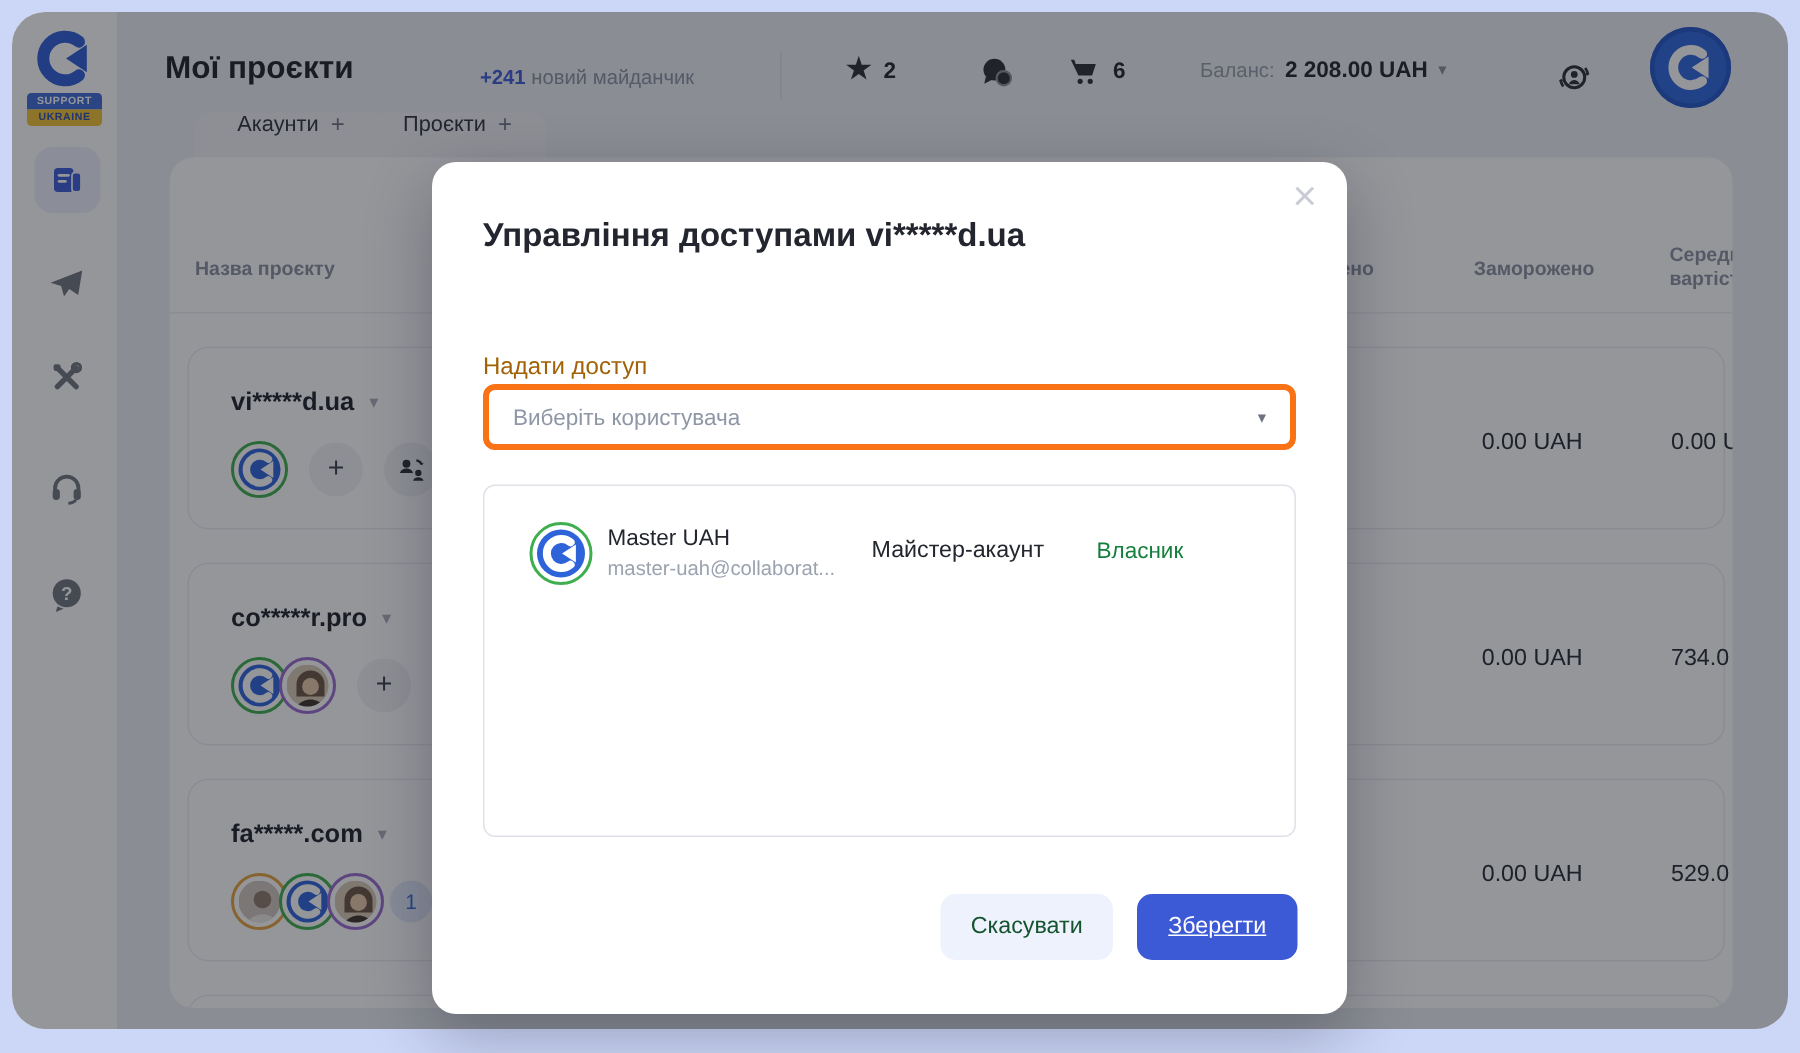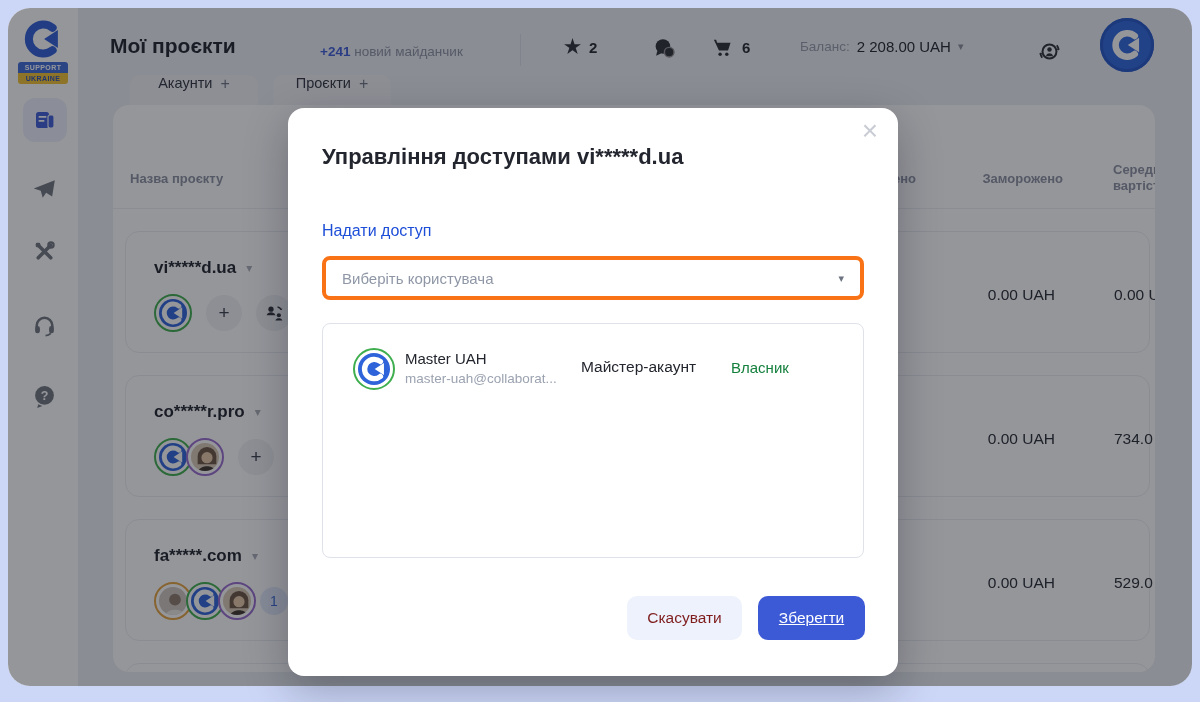--- a/index.html
+++ b/index.html
@@ -18,21 +18,21 @@
   .nav-ico { position:absolute; left:23px; width:26px; height:26px; display:flex; align-items:center; justify-content:center; }
 
   
   .h-title { position:absolute; left:102px; top:26px; font-size:21px; font-weight:700; color:#1e222b; }
   .h-new { position:absolute; left:312px; top:36px; font-size:13.5px; color:#8b92a3; }
   .h-new b { color:#3d5cd7; font-weight:600; }
   .h-div { position:absolute; left:512px; top:26px; width:1px; height:32px; background:#d9dce3; }
   .h-item { position:absolute; top:28px; display:flex; align-items:center; gap:8px; color:#23262e; font-size:15px; font-weight:600; }
   .star-glyph { font-size:19px; color:#2b2f38; line-height:22px; }
   .h-balance { position:absolute; left:792px; top:30px; font-size:13.5px; color:#969caa; display:flex; align-items:center; gap:7px; }
-  .h-balance .val { font-size:15px; font-weight:400; color:#23262e; }
+  .h-balance .val { font-size:15px; font-weight:700; color:#23262e; }
   .h-balance .caret { font-size:11px; color:#8a8f9c; }
   .h-avatar { position:absolute; left:1092px; top:10px; width:54px; height:54px; border-radius:50%; background:#2f66dd; box-shadow:0 0 0 3px #2356c8 inset; display:flex; align-items:center; justify-content:center; }
 
   
   .tab { position:absolute; top:67px; height:31px; background:#f2f3f6; border-radius:10px 10px 0 0; display:flex; justify-content:center; gap:8px; font-size:14.5px; color:#30343e; }
   .tab .plus { color:#6e7482; font-size:16px; }
   .panel { position:absolute; left:105px; top:97px; width:1042px; height:567px; background:#fff; border-radius:16px; overflow:hidden; }
   .colhead { position:absolute; font-size:13px; font-weight:600; color:#8b91a1; top:66px; white-space:nowrap; }
   .colhead.two { top:57px; line-height:16px; }
   .head-line { position:absolute; left:0; right:0; top:103px; height:1px; background:#edeef2; }
@@ -52,32 +52,32 @@
   .ov { margin-left:-6px; }
   .circle-btn { width:36px; height:36px; border-radius:50%; background:#f1f2f5; display:flex; align-items:center; justify-content:center; font-size:19px; color:#3a3f4b; flex:0 0 auto; }
   .gap-l { margin-left:14px; }
   .count-badge { width:28px; height:28px; border-radius:50%; background:#e4ecfb; color:#3d6bd8; font-size:14px; display:flex; align-items:center; justify-content:center; margin-left:4px; flex:0 0 auto; }
 
   
   .overlay { position:absolute; inset:0; background:rgba(20,23,31,0.45); }
   .modal { position:absolute; left:288px; top:108px; width:610px; height:568px; background:#fff; border-radius:16px; box-shadow:0 14px 44px rgba(10,15,35,.28); z-index:50; }
   .m-close { position:absolute; right:20px; top:8px; font-size:28px; color:#c9ccd4; cursor:pointer; line-height:30px; }
   .m-title { position:absolute; left:34px; top:36px; font-size:22px; font-weight:700; color:#23262e; }
-  .m-grant { position:absolute; left:34px; top:114px; font-size:16px; color:#1d4ed8; }
+  .m-grant { position:absolute; left:34px; top:128px; font-size:16px; color:#a16207; }
   .m-select { position:absolute; left:34px; top:148px; width:542px; height:44px; border:4px solid #f97316; border-radius:8px; display:flex; align-items:center; padding:0 16px; }
   .m-select .ph { font-size:15px; color:#8f97a6; flex:1; }
   .m-select .caret { font-size:11px; color:#6d7380; }
   .m-list { position:absolute; left:34px; top:215px; width:542px; height:235px; border:1px solid #dfe2e8; border-radius:8px; }
   .mu-avatar { position:absolute; left:30px; top:24px; }
   .mu-name { position:absolute; left:82px; top:26px; font-size:15px; font-weight:500; color:#23262e; }
   .mu-email { position:absolute; left:82px; top:47px; font-size:13.5px; color:#9ba2b0; }
   .mu-type { position:absolute; left:258px; top:34px; font-size:15.5px; font-weight:500; color:#23262e; }
   .mu-role { position:absolute; left:408px; top:35px; font-size:15px; color:#15803d; }
   .m-btn { position:absolute; top:488px; height:44px; border:none; border-radius:10px; font-size:15.5px; font-weight:500; font-family:"Liberation Sans",sans-serif; cursor:pointer; }
-  .m-cancel { left:339px; width:115px; background:#edf2fc; color:#7f1d1d; }
+  .m-cancel { left:339px; width:115px; background:#edf2fc; color:#14532d; }
   .m-save { left:470px; width:107px; background:#3d5ad6; color:#fff;text-decoration:underline; }
 
   svg { display:block; }
   .clogo { border-radius:50%; display:flex; align-items:center; justify-content:center; }
 </style>
 </head>
 <body>
 
 <svg width="0" height="0" style="position:absolute">
   <defs>
@@ -203,21 +203,21 @@
   <div class="h-avatar" style="color:#fff">
     <svg width="34" height="34">
         <use href="#clogo-glyph"></use>
       </svg>
   </div>
 
   <div class="tab" style="left:122px; width:128px">
     <span>Акаунти</span>
     <span class="plus">+</span>
   </div>
-  <div class="tab" style="left:265px; width:118px">
+  <div class="tab" style="left:238px; width:118px">
     <span>Проєкти</span>
     <span class="plus">+</span>
   </div>
 
   <div class="panel">
     <div class="colhead" style="left:17px">Назва проєкту</div>
     <div class="colhead" style="right:239px">Витрачено</div>
     <div class="colhead" style="right:92px">Заморожено</div>
     <div class="colhead two" style="left:1000px">
       <div>Середня</div>

